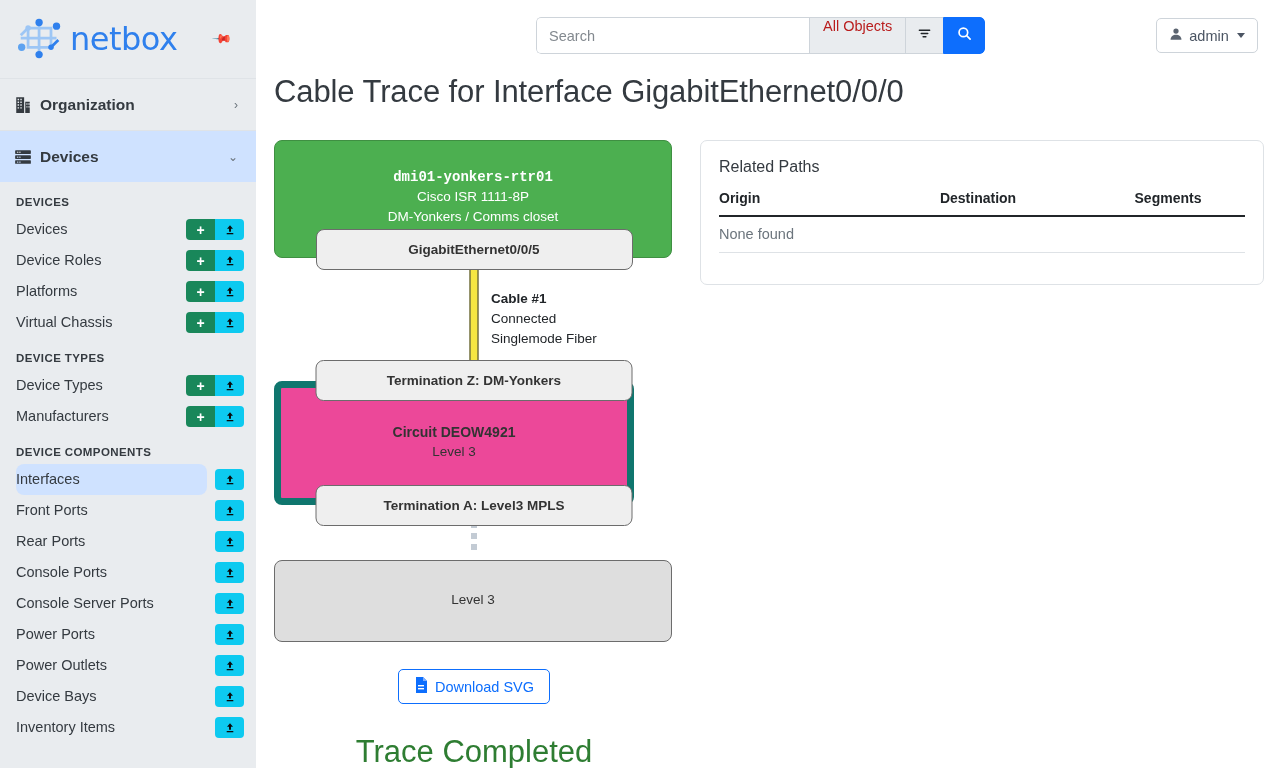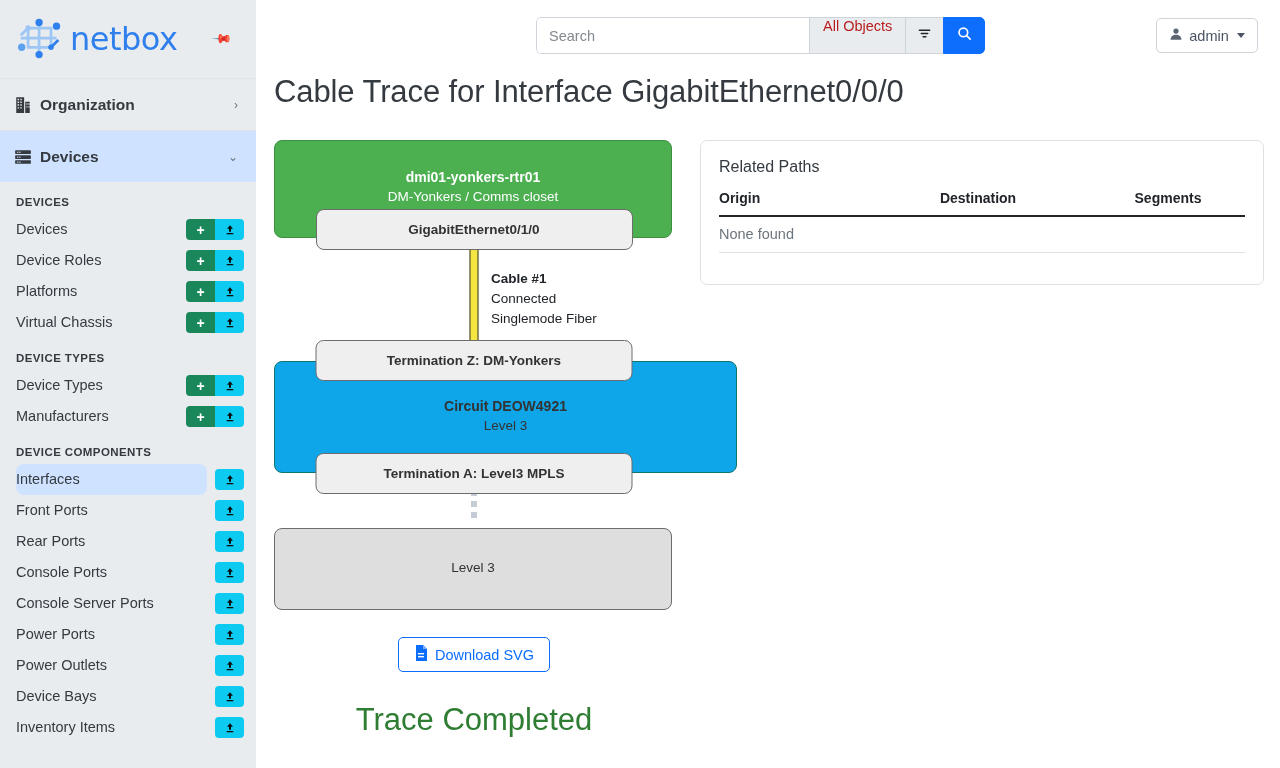--- a/index.html
+++ b/index.html
@@ -238,21 +238,21 @@
   .node-device {
     width: 398px;
     background: #4caf50;
     border: 1px solid #3f8f42;
     border-radius: 8px;
     color: #ffffff;
     text-align: center;
     padding: 26px 10px 30px 10px;
     position: relative;
   }
-  .node-device .n-title { font-size: 14px; font-weight: 700; line-height: 20px; }
+  .node-device .n-title { font-size: 14px; font-weight: 700; line-height: 20px; font-family: Liberation Mono, monospace; }
   .node-device .n-sub { font-size: 13.5px; font-weight: 400; line-height: 20px; }
 
   .node-term {
     width: 317px;
     margin: -29px auto 0 auto;
     background: #efefef;
     border: 1px solid #6c6c6c;
     border-radius: 8px;
     text-align: center;
     padding: 12px 8px;
@@ -285,23 +285,23 @@
     top: 19px;
     text-align: left;
     font-size: 13.5px;
     line-height: 20px;
     color: #212529;
   }
   .cable-label .cl-title { font-weight: 700; }
 
   .circuit-wrap { position: relative; }
   .node-circuit {
-    width: 463px;
-    background: #0ea5e9;
-    border: 1px solid #0f766e;
+    width: 360px;
+    background: #ec4899;
+    border: 7px solid #0f766e;
     border-radius: 8px;
     text-align: center;
     padding: 34px 10px 36px 10px;
     color: #333;
     position: relative;
     z-index: 1;
   }
   .node-circuit .c-title { font-size: 14px; font-weight: 700; line-height: 20px; }
   .node-circuit .c-sub { font-size: 13.5px; font-weight: 400; line-height: 20px; color:#333; }
   .term-over-top {
@@ -710,25 +710,26 @@
     </div>
 
     <h1 class="page-title">Cable Trace for Interface GigabitEthernet0/0/0</h1>
 
     <div class="content-row">
 
       <div class="trace-col">
 
         <div class="node-device">
           <div class="n-title">dmi01-yonkers-rtr01</div>
+          <div class="n-sub">Cisco ISR 1111-8P</div>
           <div class="n-sub">DM-Yonkers / Comms closet</div>
         </div>
 
         <div class="node-term">
-          <span>GigabitEthernet0/1/0</span>
+          <span>GigabitEthernet0/0/5</span>
         </div>
 
         <div class="cable-seg">
           <div class="cable-line"></div>
           <div class="cable-label">
             <div class="cl-title">Cable #1</div>
             <div>Connected</div>
             <div>Singlemode Fiber</div>
           </div>
         </div>

